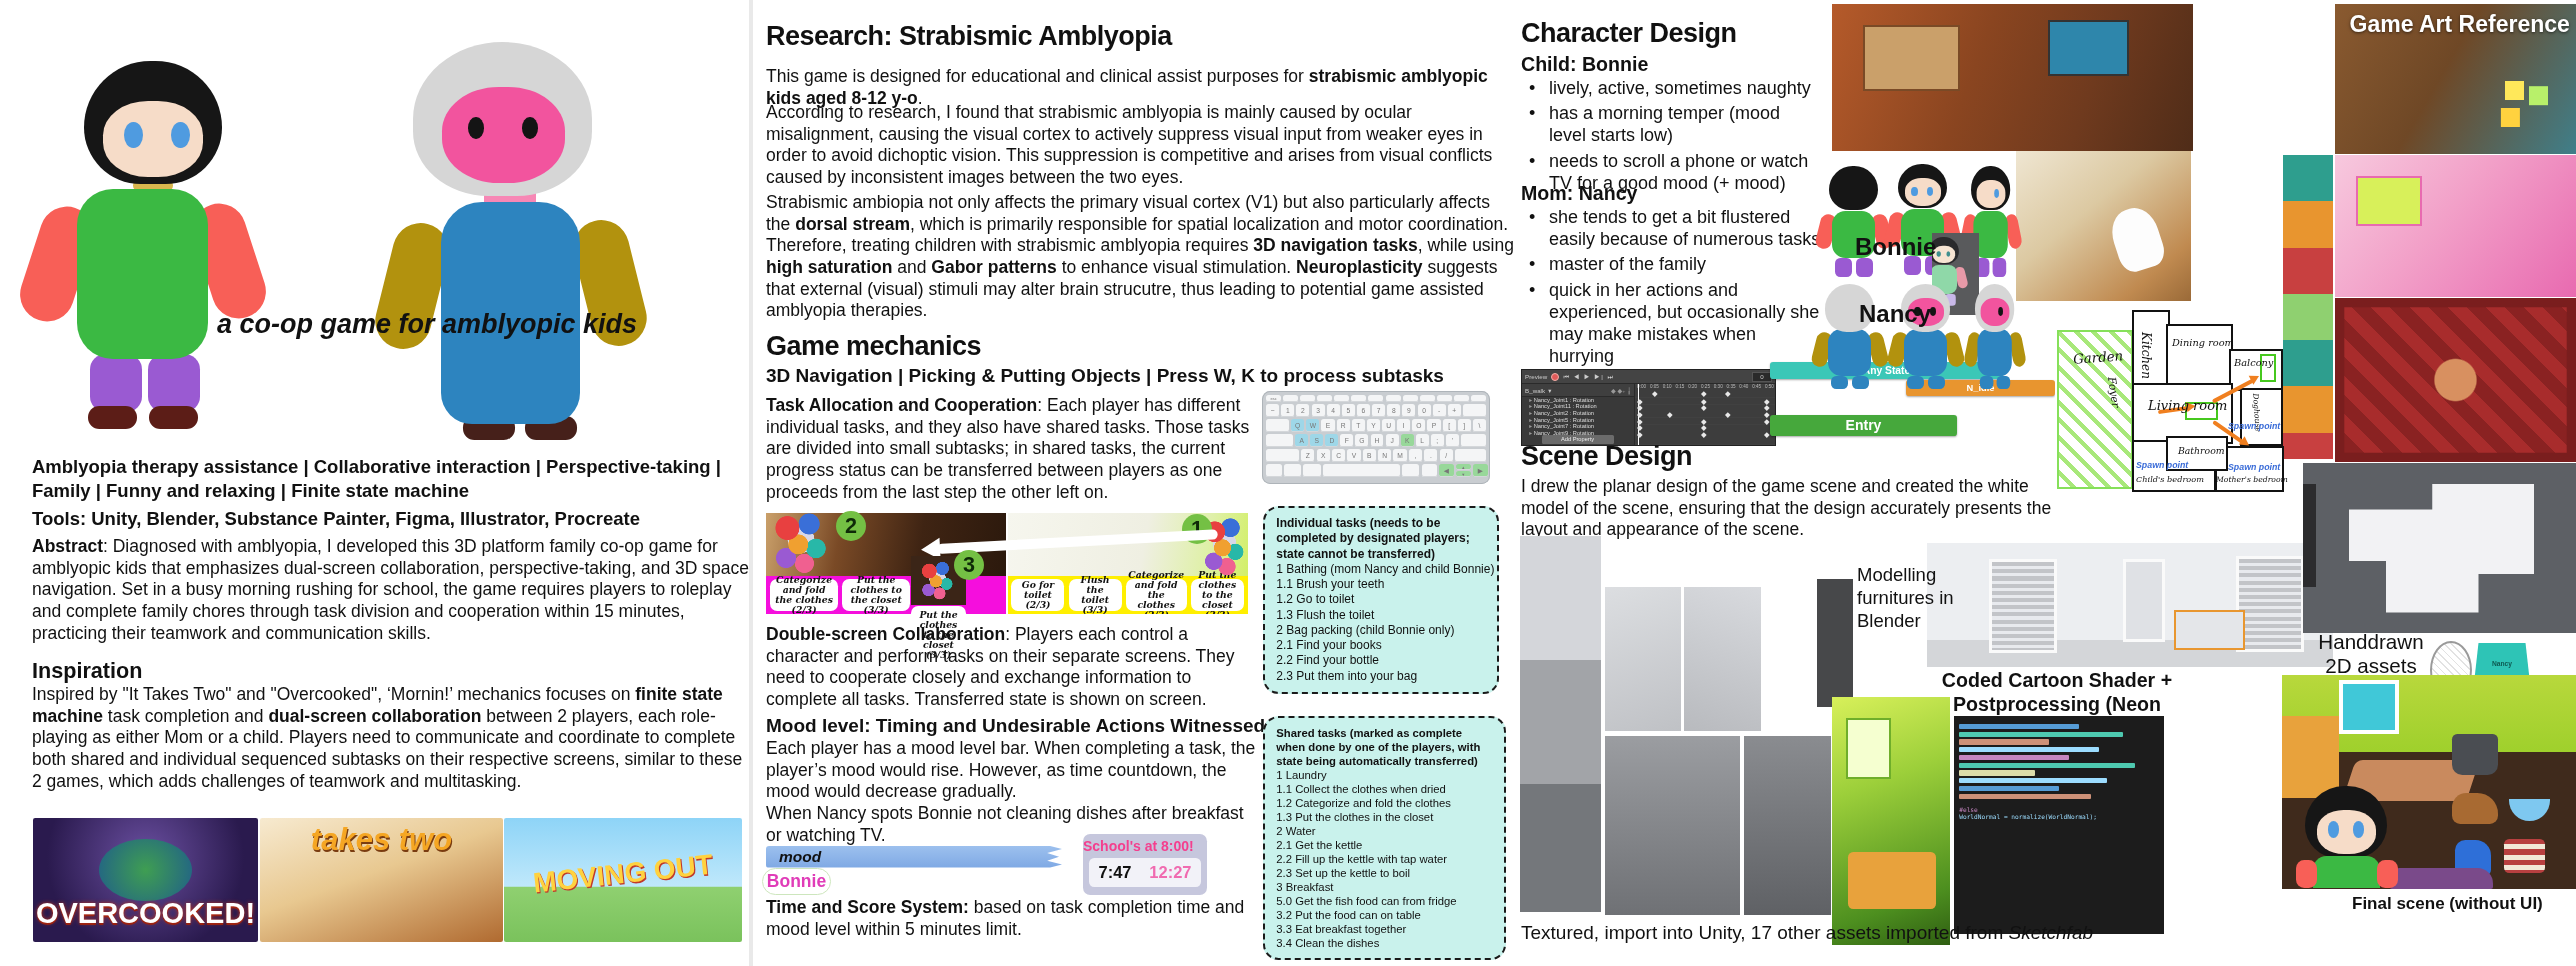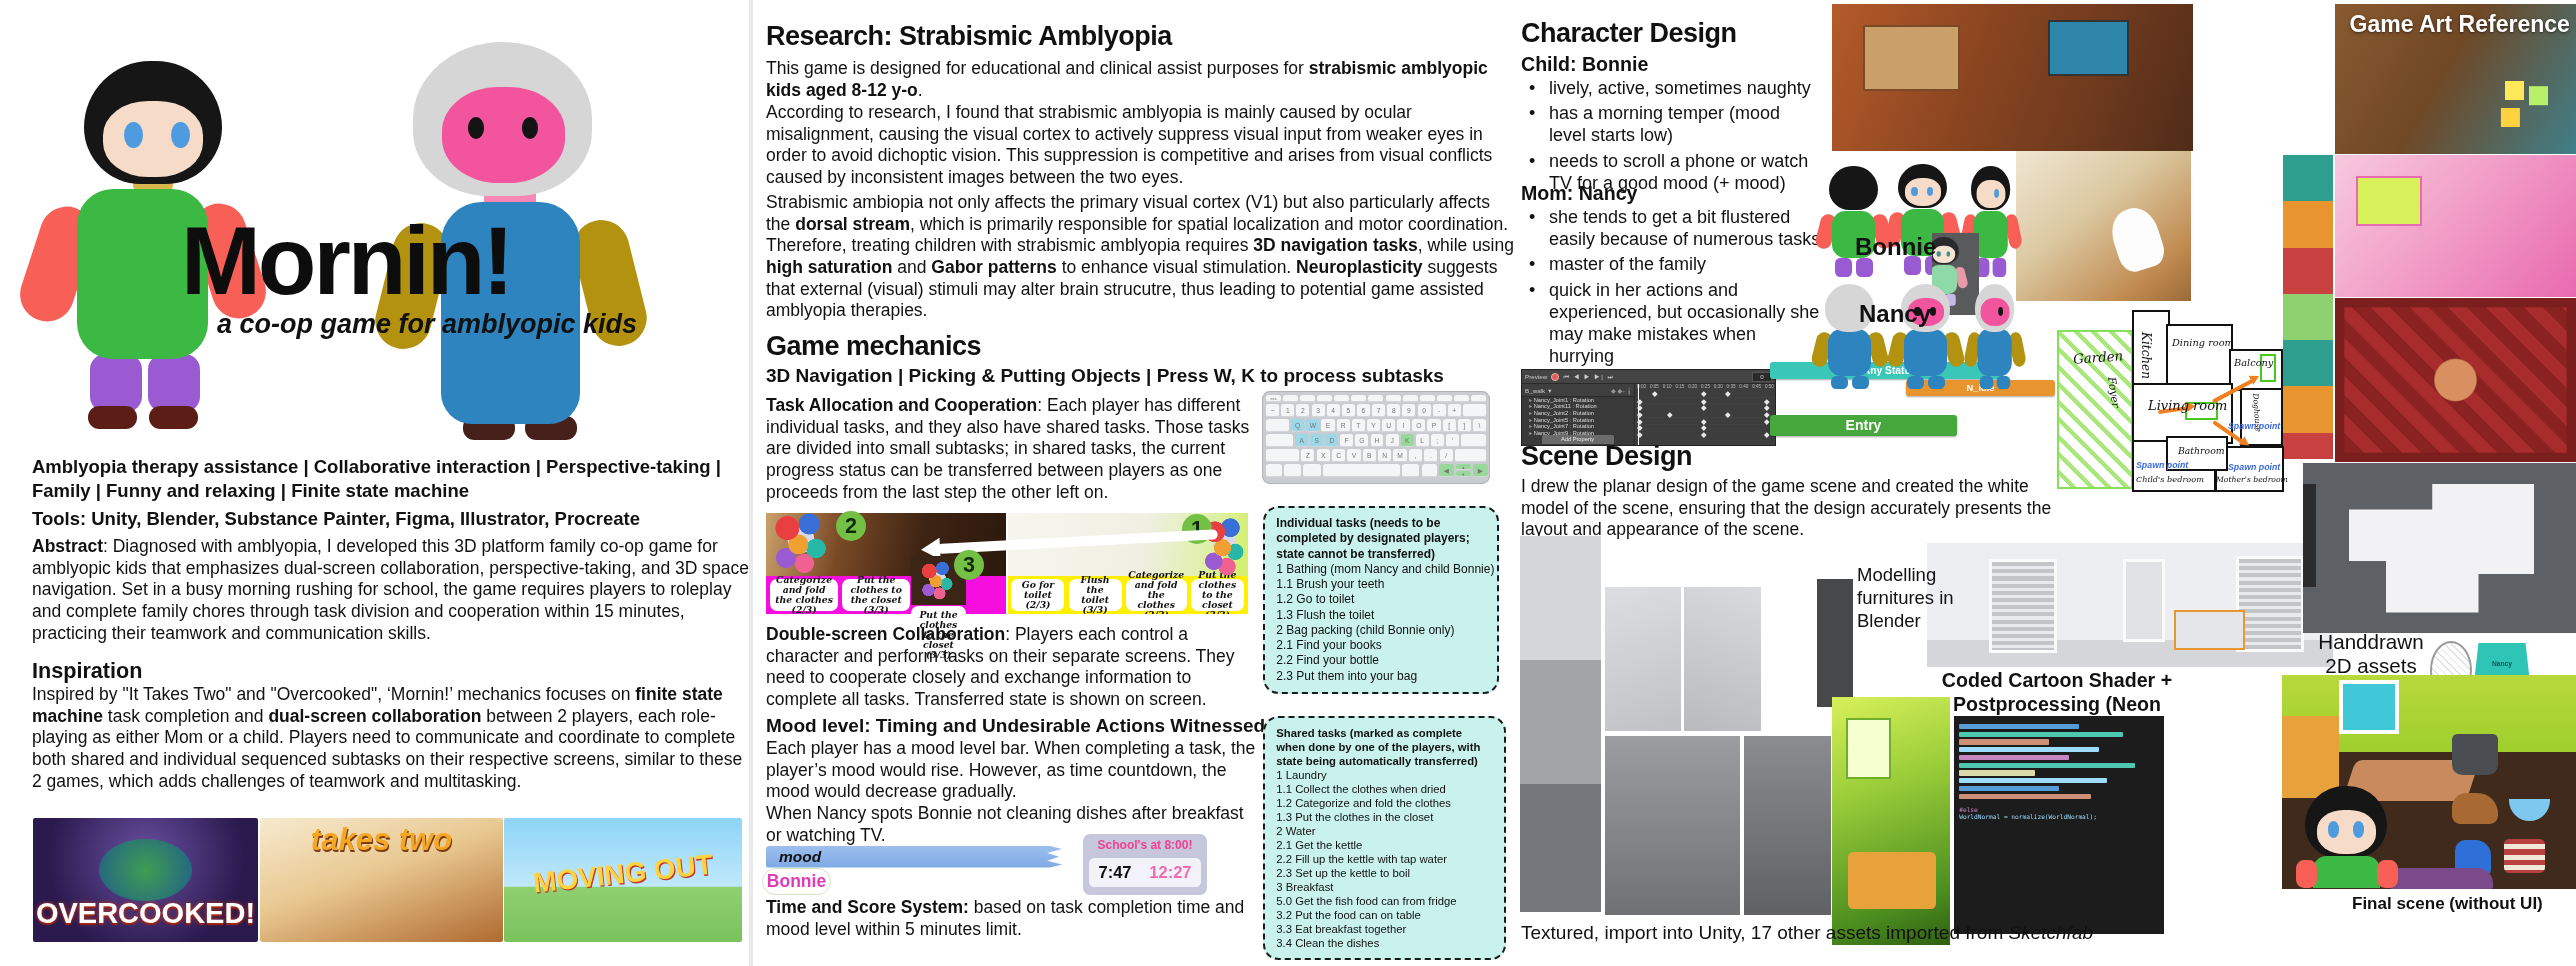--- a/index.html
+++ b/index.html
@@ -57,21 +57,21 @@
   .tealbox .box-line{white-space:nowrap}
   .tealbox .box-line.b{font-weight:400}
   #box-ind{font-size:12px;line-height:1.27}
   #box-sha{font-size:11.3px;line-height:1.24}
   
   .moodbar{background:linear-gradient(#9cc0ee,#7fa9e4);border-radius:3.1px;
     clip-path:polygon(0 0,96% 0,100% 14%,95% 32%,99% 50%,95% 68%,100% 86%,96% 100%,0 100%)}
   .mood-label{position:absolute;left:13.4px;top:2.1px;font-size:15.5px;font-weight:700;font-style:italic}
   .bonnie-pill{background:#fff;border:1.5px solid #cde6bd;border-radius:13.4px;color:#e03cb8;font-size:17.5px;font-weight:800;display:flex;align-items:center;justify-content:center}
   .clock{background:#c6c7dd;border-radius:7.2px}
-  .clock .title{position:absolute;top:4.1px;width:100%;text-align:center;color:#f43f8e;font-size:12px;font-weight:800}
+  .clock .title{position:absolute;top:4.1px;width:100%;color:#f43f8e;font-size:14px;font-weight:800}
   .clock .times{position:absolute;left:6.2px;right:6.2px;top:24px;height:29px;background:#f2f2f8;border-radius:5.2px;display:flex;align-items:center;justify-content:space-between;padding:0 9.3px;font-size:16.5px;font-weight:800}
   .clock .t2{color:#f06bb0}
   
   .kbd{background:#c9cdd1;border-radius:8.2px;padding:4.1px;box-sizing:border-box;box-shadow:inset 0 0 0 1px #aeb4b9}
   .krow{display:flex;gap:2.1px;margin-bottom:2.1px}
   .kkey{background:#f4f5f6;border-radius:2.6px;box-shadow:inset 0 -1px 0 #d4d7da;font-size:6.7px;color:#777;
         display:flex;align-items:center;justify-content:center;height:100%}
   .kkey.fn{font-size:4.1px}
   .kkey.cyan{background:#9ed7e8}
   .kkey.green{background:#98d89a}
@@ -139,21 +139,20 @@
     <div class="part" style="left:102px;top:416px;width:52px;height:24px;background:#46201a;border-radius:11.3px"></div>
     <div class="part" style="left:164px;top:416px;width:52px;height:24px;background:#46201a;border-radius:11.3px"></div>
     <div class="part" style="left:123px;top:179px;width:52px;height:26px;background:#f787b5"></div>
     <div class="part" style="left:80px;top:202px;width:139px;height:222px;background:#2d84bf;border-radius:41px 41px 31px 31px"></div>
     <div class="part" style="left:52px;top:42px;width:179px;height:154px;background:#d6d6d6;border-radius:50% 50% 42% 42%"></div>
     <div class="part" style="left:81px;top:87px;width:123px;height:96px;background:#f2549e;border-radius:46%"></div>
     <div class="part" style="left:107px;top:117px;width:15.5px;height:21.6px;background:#141414;border-radius:50%"></div>
     <div class="part" style="left:161px;top:117px;width:15.5px;height:21.6px;background:#141414;border-radius:50%"></div>
   </div>
 
-  <div class="abs hero-title" style="left:181px;top:206px;width:464px">Mornin!</div>
   <div class="abs hero-sub" style="left:216px;top:309px;width:422px">a co-op game for amblyopic kids</div>
 
   <div class="abs kw" style="left:32px;top:455px;width:719px">Amblyopia therapy assistance | Collaborative interaction | Perspective-taking | Family | Funny and relaxing | Finite state machine</div>
   <div class="abs kw" style="left:32px;top:507px;width:719px">Tools: Unity, Blender, Substance Painter, Figma, Illustrator, Procreate</div>
 
   <div class="abs body-text" style="left:32px;top:536px;width:720px">
     <b>Abstract</b><span>: Diagnosed with amblyopia, I developed this 3D platform family co-op game for amblyopic kids that emphasizes dual-screen collaboration, perspective-taking, and 3D space navigation. Set in a busy morning rushing for school, the game requires players to roleplay and complete family chores through task division and cooperation within 15 minutes, practicing their teamwork and communication skills.</span>
   </div>
 
   <div class="abs" style="left:32px;top:658px;font-size:21.6px;font-weight:800">Inspiration</div>
@@ -166,21 +165,21 @@
     <div class="cover-label oc-label">OVERCOOKED!</div>
   </div>
   <div class="abs cover" style="left:260px;width:243px;background:linear-gradient(160deg,#f7ead0 0%,#e8c890 45%,#b06a30 100%)">
     <div class="cover-label itt-label">takes two</div>
   </div>
   <div class="abs cover" style="left:504px;width:238px;background:linear-gradient(#8ed4f7 0%,#bfe8fb 55%,#8fd070 56%,#7ac25c 100%)">
     <div class="cover-label mo-label">MOVING OUT</div>
   </div>
 
   <div class="abs h1" style="left:766px;top:20.6px">Research: Strabismic Amblyopia</div>
-  <div class="abs body-text" style="left:766px;top:58px;width:750px">
+  <div class="abs body-text" style="left:766px;top:66px;width:750px">
     <span>This game is designed for educational and clinical assist purposes for </span><b>strabismic amblyopic kids aged 8-12 y-o</b><span>.</span>
   </div>
   <div class="abs body-text" style="left:766px;top:102px;width:750px">According to research, I found that strabismic amblyopia is mainly caused by ocular misalignment, causing the visual cortex to actively suppress visual input from weaker eyes in order to avoid dichoptic vision. This suppression is competitive and arises from visual conflicts caused by inconsistent images between the two eyes.</div>
   <div class="abs body-text" style="left:766px;top:192px;width:750px">
     <span>Strabismic ambiopia not only affects the primary visual cortex (V1) but also particularly affects the </span><b>dorsal stream</b><span>, which is primarily responsible for spatial localization and motor coordination. Therefore, treating children with strabismic amblyopia requires </span><b>3D navigation tasks</b><span>, while using </span><b>high saturation</b><span> and </span><b>Gabor patterns</b><span> to enhance visual stimulation. </span><b>Neuroplasticity</b><span> suggests that external (visual) stimuli may alter brain strucutre, thus leading to potential game assisted amblyopia therapies.</span>
   </div>
 
   <div class="abs h1" style="left:766px;top:331px">Game mechanics</div>
   <div class="abs" style="left:766px;top:365px;font-size:19px;font-weight:800">3D Navigation | Picking &amp; Putting Objects | Press W, K to process subtasks</div>
   <div class="abs body-text" style="left:766px;top:395px;width:492px">

